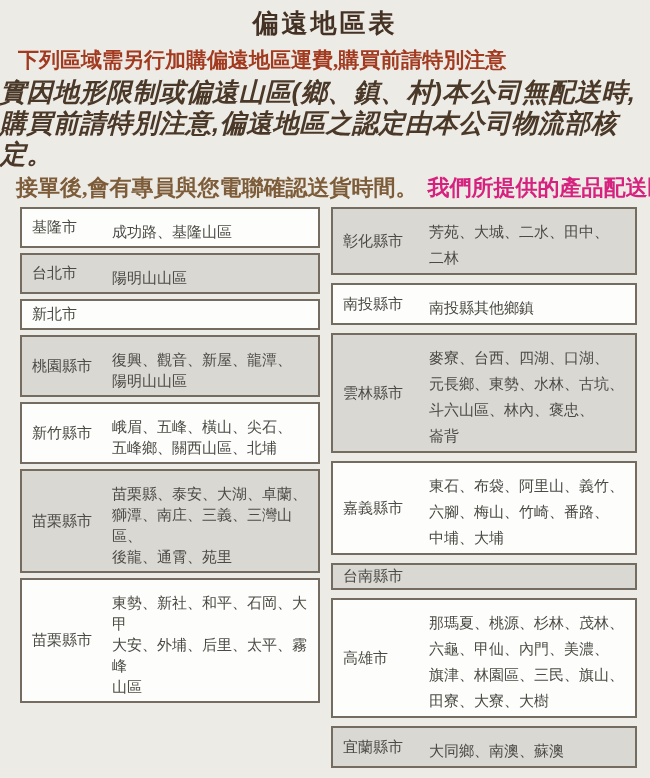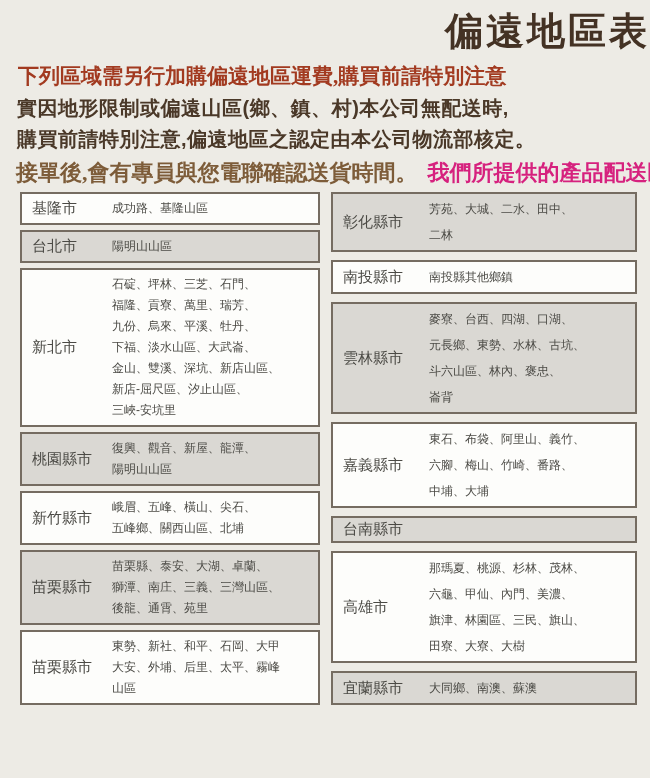--- a/index.html
+++ b/index.html
@@ -19,40 +19,40 @@
   *{box-sizing:border-box;margin:0;padding:0;}
   html,body{width:650px;height:778px;}
   body{
     background:var(--page_bg);
     font-family:"Liberation Sans","DejaVu Sans",sans-serif;
     overflow:hidden;
     position:relative;
   }
   .title{
     padding-top:6px;
-    text-align:right;
-    font-size:38px;
+    text-align:center;
+    font-size:26px;
     font-weight:bold;
     letter-spacing:3px;
     color:var(--title_brown);
   }
   .warning{
     margin:5px 0 3px 18px;
     font-family:"Liberation Serif","DejaVu Serif",serif;
     font-weight:bold;
     font-size:21px;
     color:var(--warning_red);
   }
   .policy{
-    margin-left:17px;
-    font-size:20px;
+    font-size:26px;
     font-weight:600;
     line-height:31px;
     color:var(--policy_brown);
     letter-spacing:0.5px;
+    font-style:italic;
   }
   .noteline{
     margin:3px 0 4px 16px;
     font-family:Liberation Serif, serif;
     font-weight:bold;
     font-size:22px;
     white-space:nowrap;
   }
   .noteline .contact{color:var(--note_brown);}
   .noteline .scope{color:var(--highlight_pink);margin-left:10px;}
@@ -73,24 +73,25 @@
   }
   .cell.shaded{background:var(--cell_gray);}
   .region{
     flex:0 0 82px;
     font-size:15px;
     color:var(--cell_text);
     padding-left:2px;
   }
   .areas{
     flex:1;
-    font-size:12px;
+    font-size:15px;
     line-height:21px;
     color:var(--cell_text);
     white-space:pre-line;
+    margin-top:8px;
   }
   .col-right .cell{padding:2px 8px;}
   .col-right .region{flex:0 0 88px;}
   .col-right .areas{line-height:26px;}
 </style>
 </head>
 <body>
 
 <div class="title">偏遠地區表</div>
 
@@ -109,27 +110,20 @@
     <div class="cell">
       <div class="region">基隆市</div>
       <div class="areas">成功路、基隆山區</div>
     </div>
     <div class="cell shaded">
       <div class="region">台北市</div>
       <div class="areas">陽明山山區</div>
     </div>
     <div class="cell">
       <div class="region">新北市</div>
-      <div class="areas">石碇、坪林、三芝、石門、
-福隆、貢寮、萬里、瑞芳、
-九份、烏來、平溪、牡丹、
-下福、淡水山區、大武崙、
-金山、雙溪、深坑、新店山區、
-新店-屈尺區、汐止山區、
-三峽-安坑里</div>
     </div>
     <div class="cell shaded">
       <div class="region">桃園縣市</div>
       <div class="areas">復興、觀音、新屋、龍潭、
 陽明山山區</div>
     </div>
     <div class="cell">
       <div class="region">新竹縣市</div>
       <div class="areas">峨眉、五峰、橫山、尖石、
 五峰鄉、關西山區、北埔</div>

